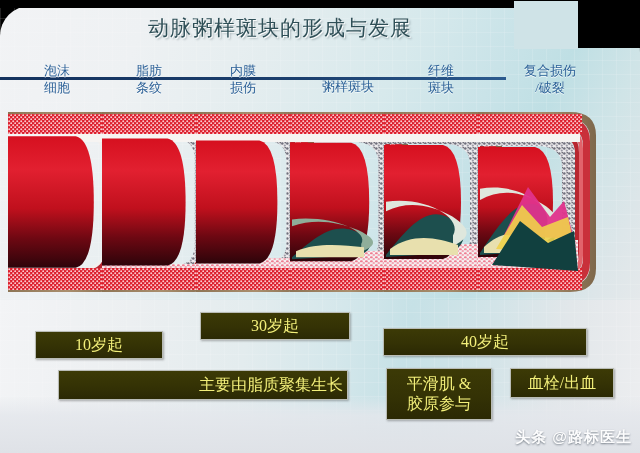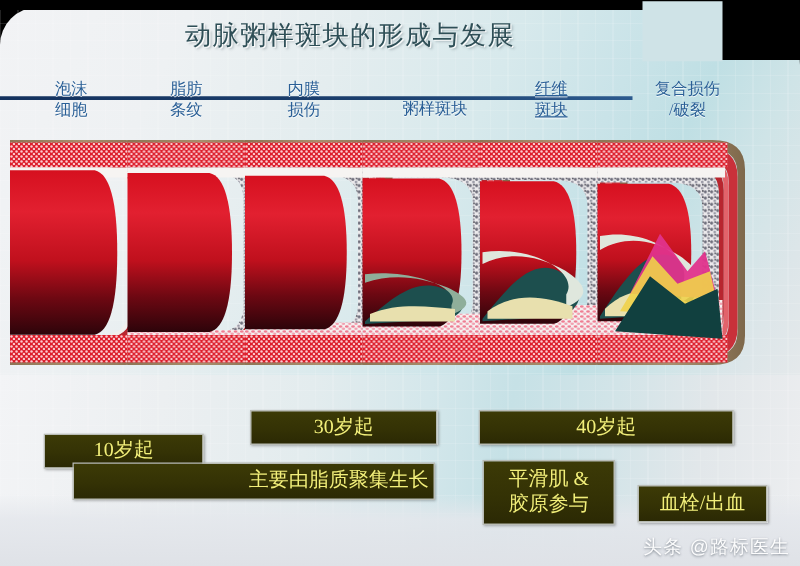--- a/index.html
+++ b/index.html
@@ -153,21 +153,21 @@
     box-sizing: border-box;
     padding: 2px 4px;
   }
   .cbox span { display: block; }
 
   
   .watermark {
     position: absolute;
     right: 8px; bottom: 6px;
     font-size: 15px;
-    font-weight: normal;
+    font-weight: bold;
     color: #ffffff;
     text-shadow: 0 1px 2px rgba(90,100,110,0.85);
     font-family: "Liberation Sans", sans-serif;
     letter-spacing: 1px;
     opacity: .92;
   }
 </style>
 </head>
 <body>
 
@@ -182,21 +182,21 @@
 
   <div class="title">动脉粥样斑块的形成与发展</div>
 
   <div class="rule"></div>
 
   <div id="stage-labels">
       <div class="stage-label" style="left: 20px; width: 74px; top: 62px;"><span>泡沫</span><span class="l2">细胞</span></div>
       <div class="stage-label" style="left: 112px; width: 74px; top: 62px;"><span>脂肪</span><span class="l2">条纹</span></div>
       <div class="stage-label" style="left: 206px; width: 74px; top: 62px;"><span>内膜</span><span class="l2">损伤</span></div>
       <div class="stage-label" style="left: 296px; width: 104px; top: 78px;"><span>粥样斑块</span></div>
-      <div class="stage-label" style="left: 404px; width: 74px; top: 62px; text-decoration: underline;"><span>纤维</span><span class="l2">斑块</span></div>
+      <div class="stage-label" style="left: 404px; width: 74px; top: 62px;"><span>纤维</span><span class="l2">斑块</span></div>
       <div class="stage-label" style="left: 498px; width: 104px; top: 62px;"><span>复合损伤</span><span class="l2">/破裂</span></div>
     </div>
 
   <div class="vessels">
     <svg width="640" height="195" viewBox="0 0 640 195">
       <defs>
         <linearGradient id="lumenGrad" x1="0" y1="0" x2="0" y2="1">
           <stop offset="0%" stop-color="#d6101f"></stop>
           <stop offset="25%" stop-color="#e22030"></stop>
           <stop offset="55%" stop-color="#c0101d"></stop>
@@ -308,47 +308,47 @@
             <path d="M 6 135 C 28 114, 52 118.96000000000001, 74 131 L 74 141 L 6 141 Z" fill="#e8e0ae"></path>
             <path d="M 26 123 L 50 75 L 72 105 L 86 89 L 96 127 Z" fill="#e0338c" opacity="0.95"></path>
             <path d="M 18 137 L 44 93 L 64 115 L 90 105 L 98 141 Z" fill="#f0d24a" opacity="0.9"></path>
             <path d="M 14 153 L 42 109 L 70 131 L 96 119 L 100 159 Z" fill="#11403f"></path>
           </g>
         </g>
     </svg>
   </div>
 
   <div id="caption-boxes">
-      <div class="cbox" style="left: 35px; top: 347px; width: 128px; height: 28px;">
+      <div class="cbox" style="left: 35px; top: 331px; width: 128px; height: 28px;">
         <div>
           <span>10岁起</span>
         </div>
       </div>
-      <div class="cbox" style="left: 200px; top: 328px; width: 150px; height: 28px;">
+      <div class="cbox" style="left: 200px; top: 312px; width: 150px; height: 28px;">
         <div>
           <span>30岁起</span>
         </div>
       </div>
       <div class="cbox" style="left: 383px; top: 328px; width: 204px; height: 28px;">
         <div>
           <span>40岁起</span>
         </div>
       </div>
       <div class="cbox" style="left: 58px; top: 370px; width: 290px; height: 30px; justify-content: flex-end;">
         <div>
           <span>主要由脂质聚集生长</span>
         </div>
       </div>
       <div class="cbox" style="left: 386px; top: 368px; width: 106px; height: 52px;">
         <div>
           <span>平滑肌 &amp;</span>
           <span>胶原参与</span>
         </div>
       </div>
-      <div class="cbox" style="left: 510px; top: 388px; width: 104px; height: 30px;">
+      <div class="cbox" style="left: 510px; top: 368px; width: 104px; height: 30px;">
         <div>
           <span>血栓/出血</span>
         </div>
       </div>
     </div>
 
   <div class="watermark">头条 @路标医生</div>
 </div>
 
 </body></html>

